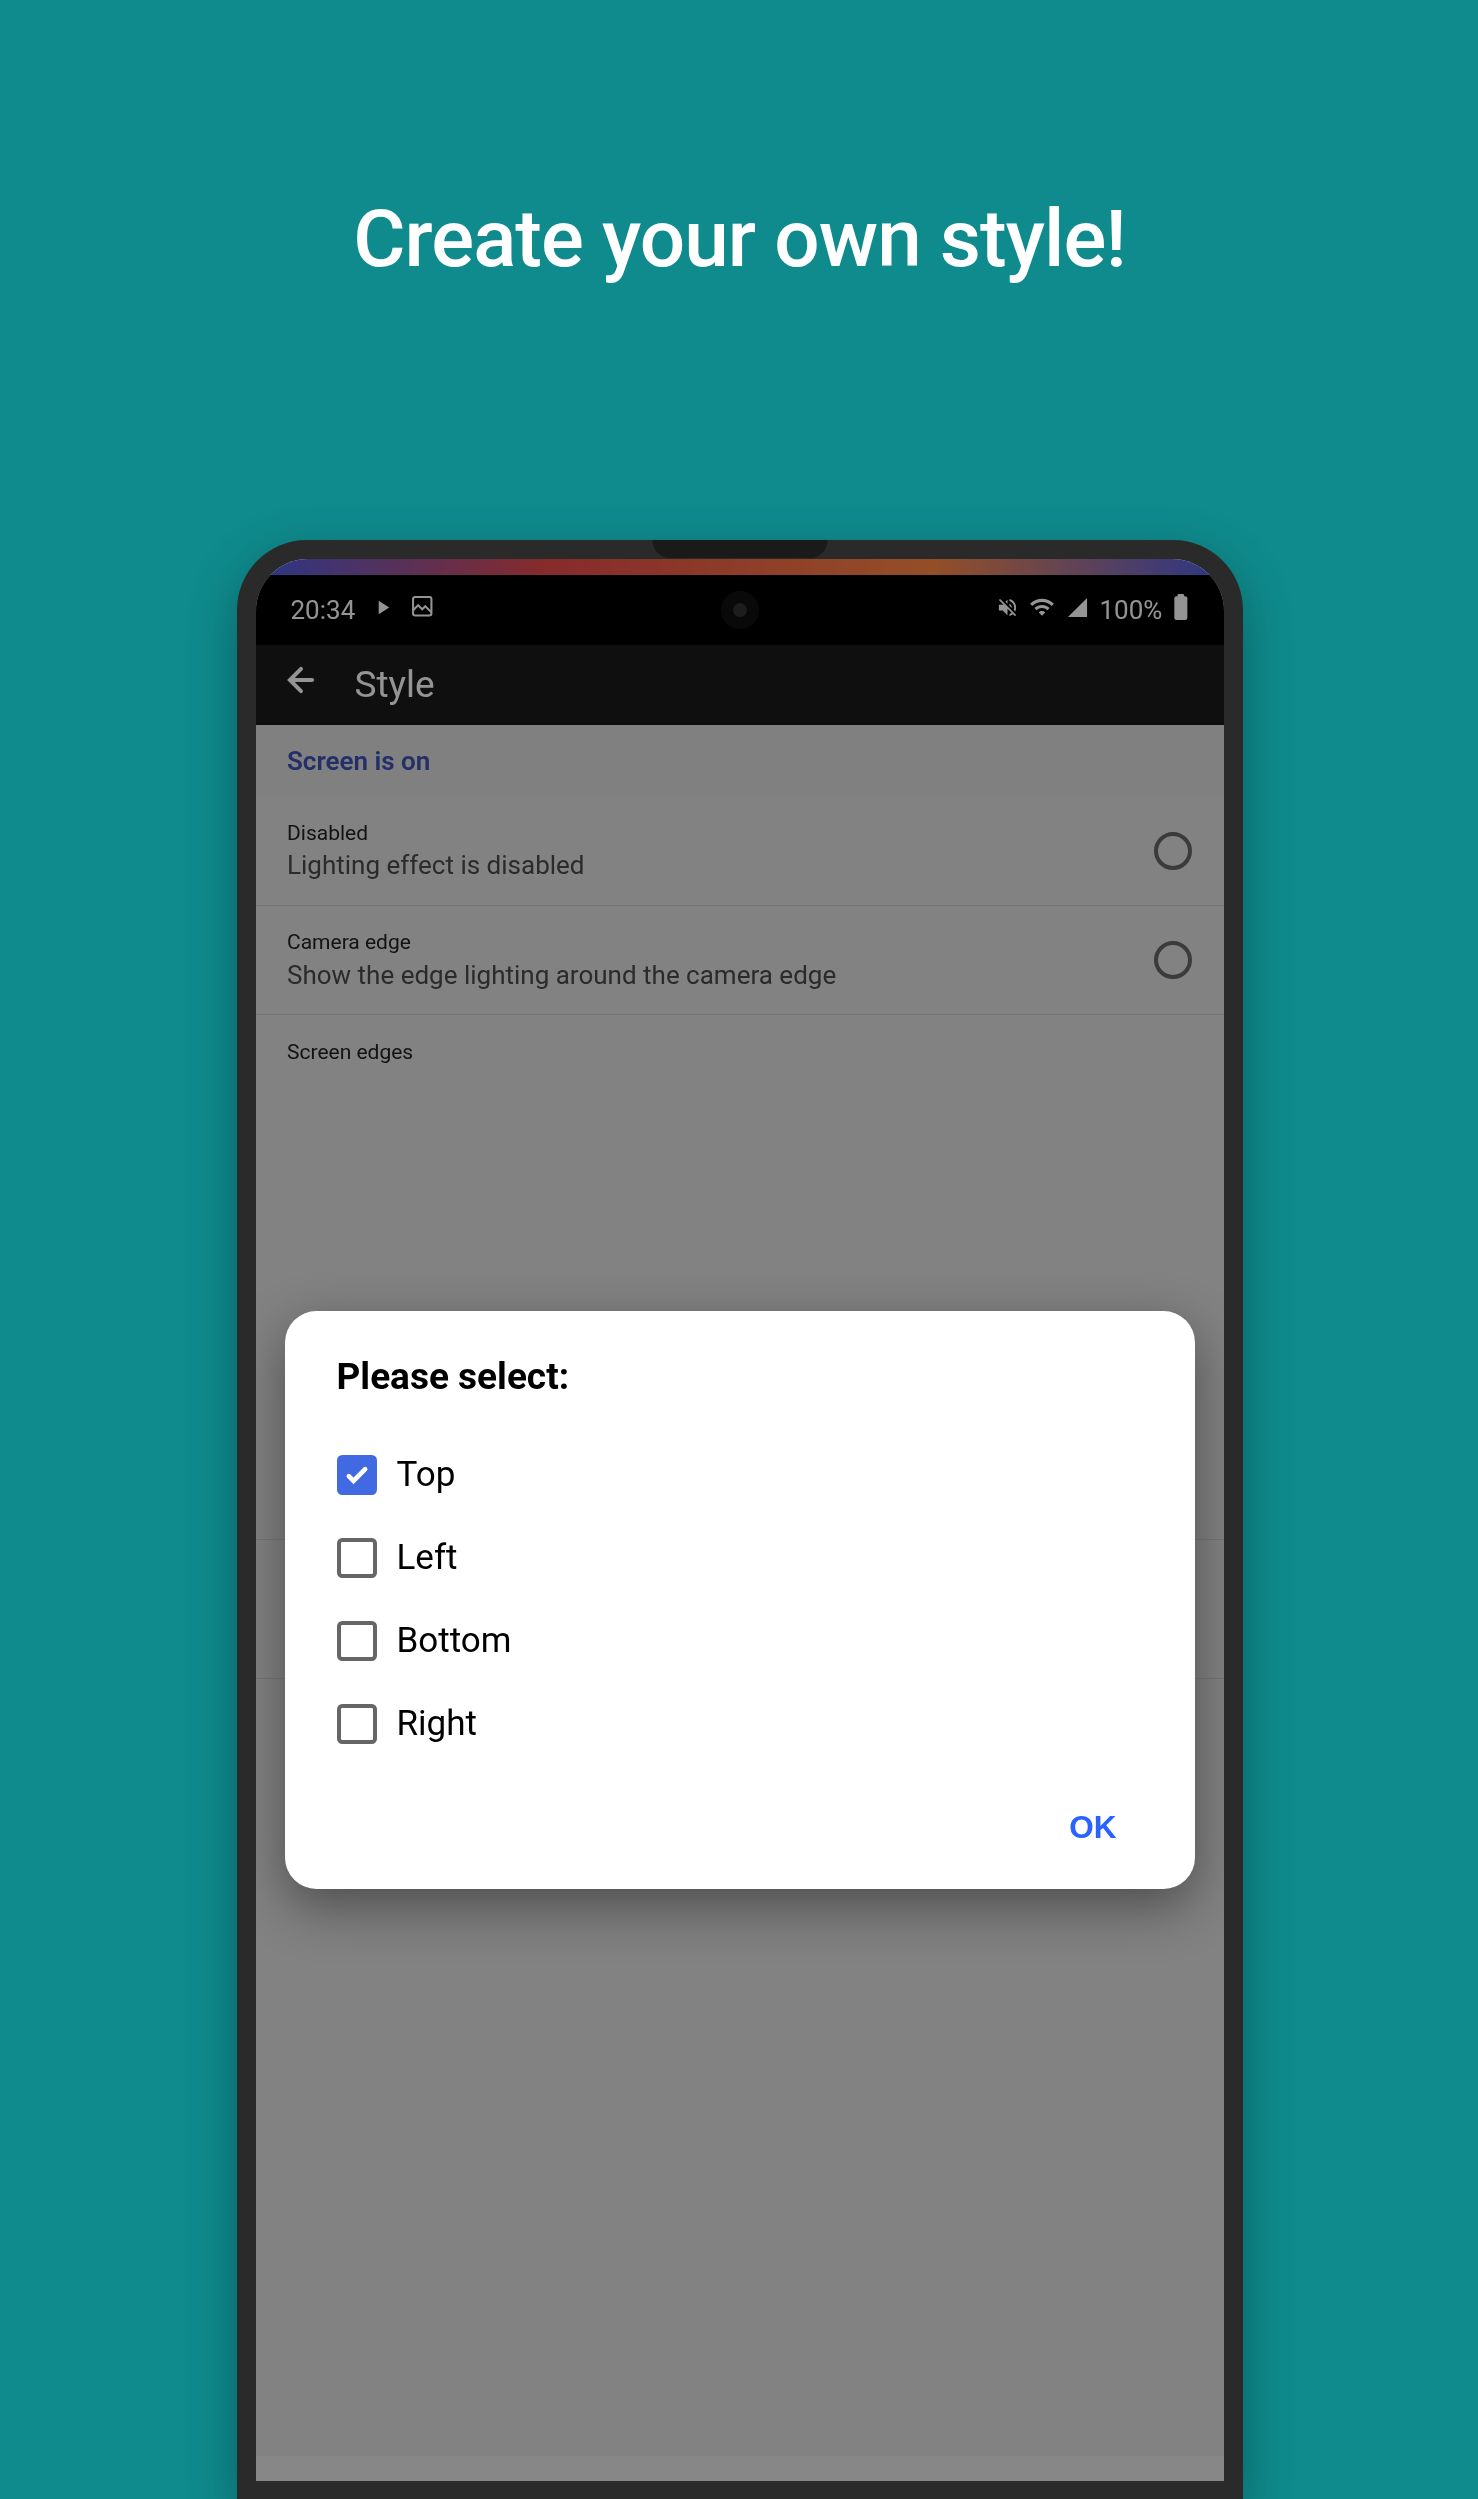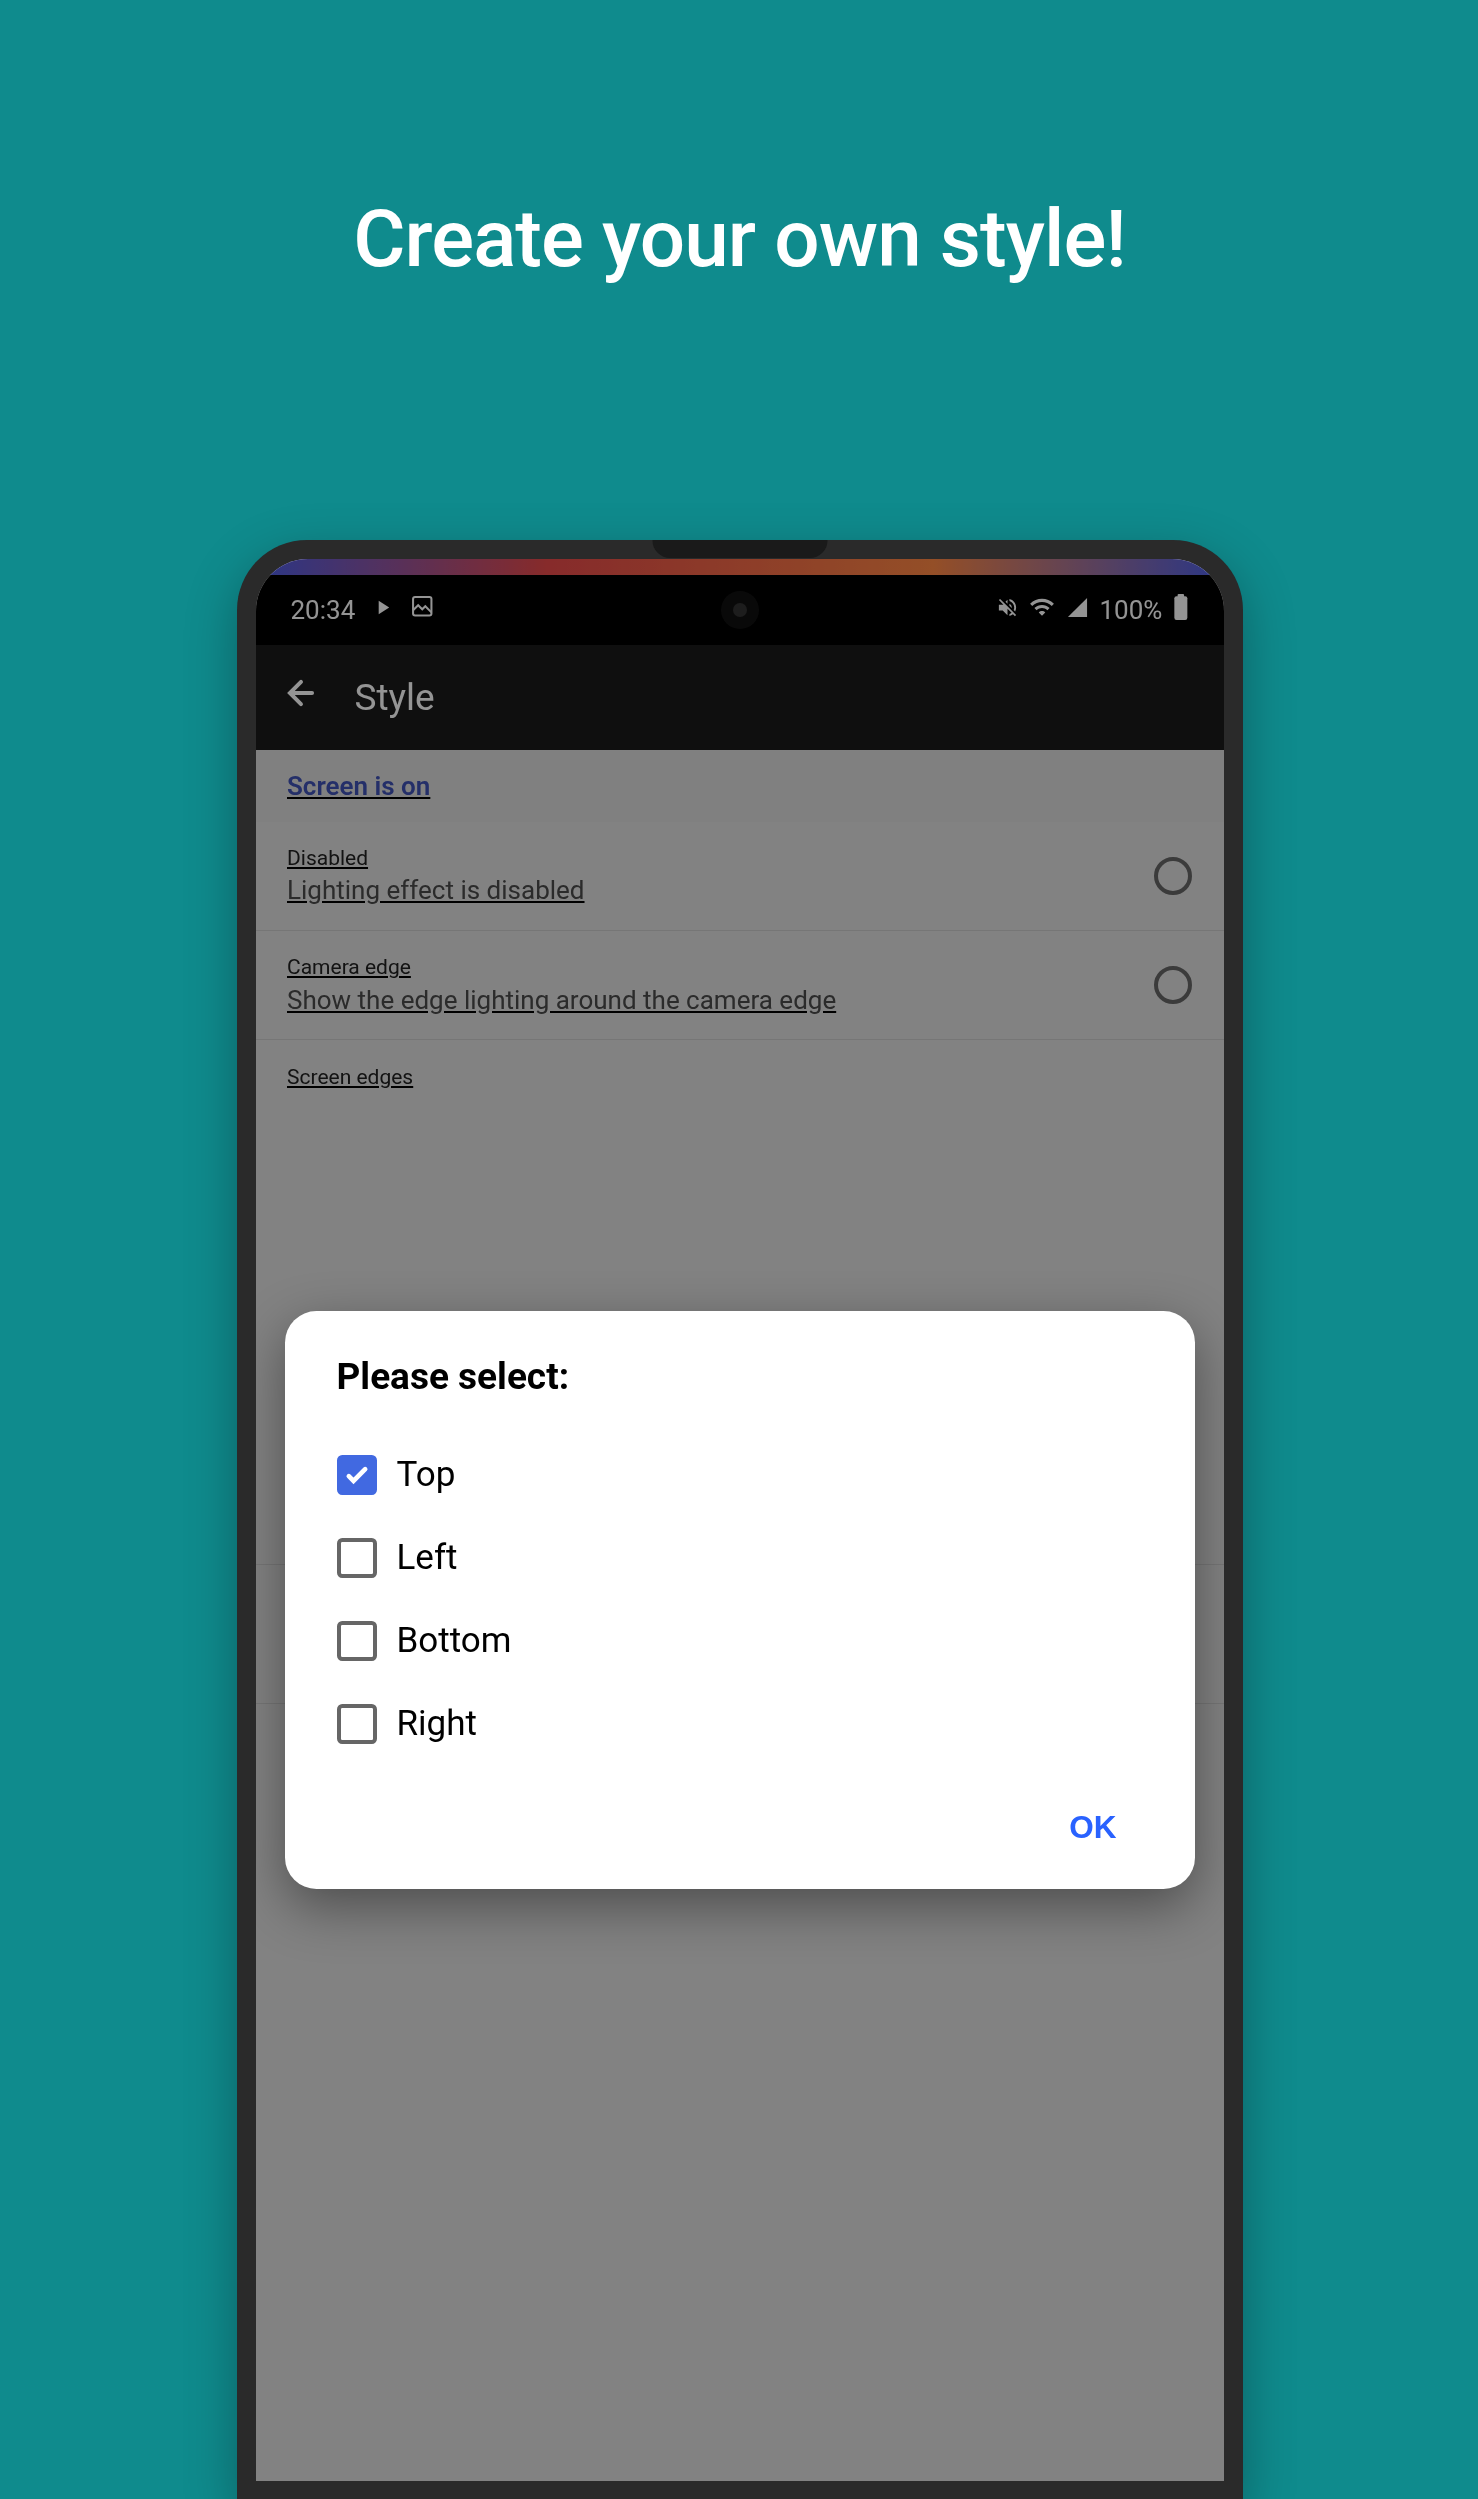--- a/index.html
+++ b/index.html
@@ -86,21 +86,21 @@
       justify-content: center;
     }
     .camera-dot::after {
       content: '';
       width: 14px;
       height: 14px;
       background: #333;
       border-radius: 50%;
     }
     .app-bar {
-      height: 105px;
+      height: 80px;
       background: #1a1a1a;
       display: flex;
       align-items: center;
       padding: 0 26px;
       gap: 35px;
     }
     .back-arrow {
       color: #fff;
       font-size: 35px;
       cursor: pointer;
@@ -224,21 +224,20 @@
       font-size: 31.5px;
       font-weight: 600;
       padding: 17.5px 26px;
       cursor: pointer;
     }
     .spacer { flex: 1; background: #e0e0e0; }
     .content-area {
       height: calc(100% - 191px);
       display: flex;
       flex-direction: column;
-      text-decoration: underline;
     }
   </style>
 </head>
 <body>
 
 <div class="promo-title">Create your own style!</div>
 
 <div class="phone-frame">
   <div class="phone-screen">
     <div class="edge-glow"></div>

